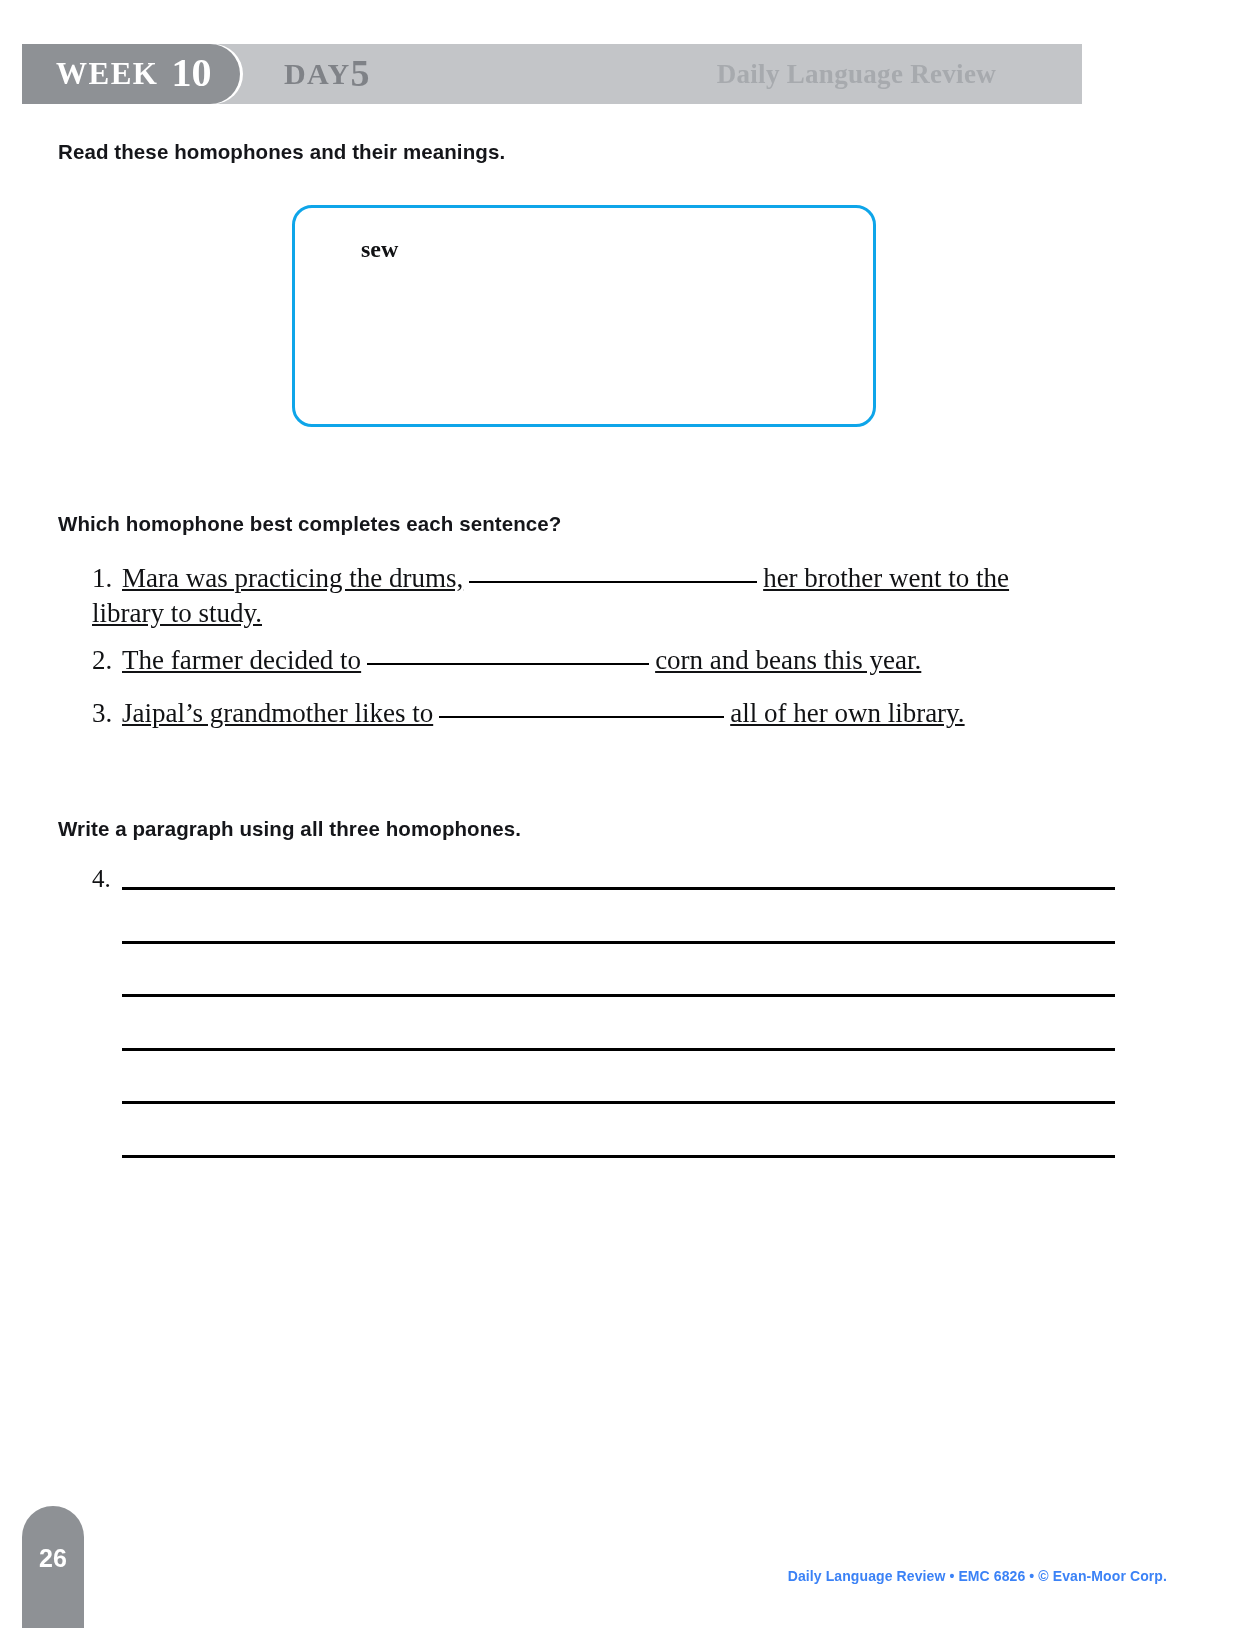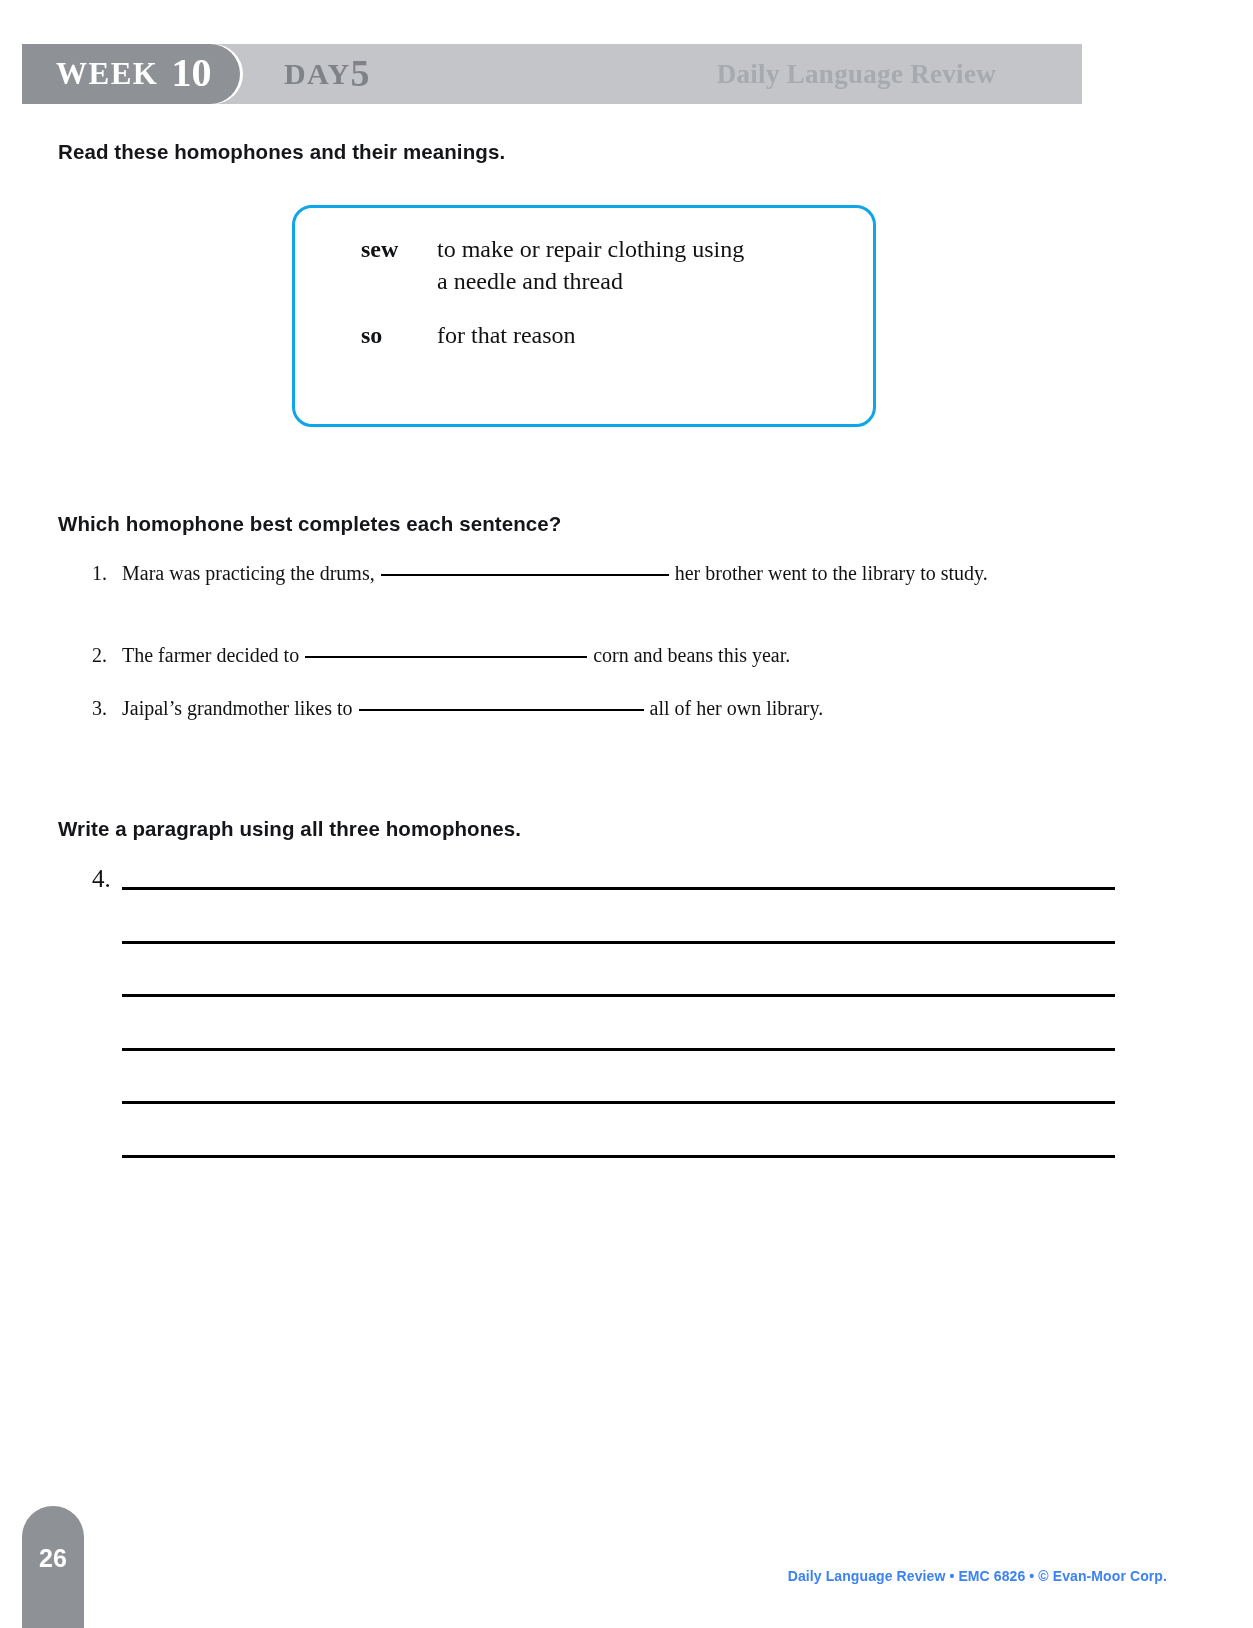--- a/index.html
+++ b/index.html
@@ -151,23 +151,24 @@
     font-size: 24px;
     color: #111214;
     line-height: 1.33;
     white-space: pre-line;
   }
 
   
   .q-item {
     position: absolute;
     font-family: "Liberation Serif", serif;
-    font-size: 20px;
+    font-size: 27px;
     color: #111214;
     line-height: 1.28;
+    text-decoration: underline;
   }
   #q-1 { left: 92px; top: 561px; width: 940px; }
   #q-2 { left: 92px; top: 643px; width: 940px; }
   #q-3 { left: 92px; top: 696px; width: 940px; }
 
   .q-num {
     display: inline-block;
     width: 30px;
   }
   .q-body { display: inline; }
@@ -248,26 +249,20 @@
   </div>
   <div class="header-title">Daily Language Review</div>
 </div>
 
 <div class="instruction" id="instr-1">Read these homophones and their meanings.</div>
 
 <div class="homophone-box">
   <div class="hp-list">
     <div class="hp-row">
       <span class="hp-word">sew</span>
-      <span class="hp-def">to make or repair clothing using
-a needle and thread</span>
-    </div>
-    <div class="hp-row">
-      <span class="hp-word">so</span>
-      <span class="hp-def">for that reason</span>
     </div>
   </div>
 </div>
 
 <div class="instruction" id="instr-2">Which homophone best completes each sentence?</div>
 
 <div class="q-item" id="q-1">
   <span class="q-num">1.</span><span class="q-body">Mara was practicing the drums,</span><span class="blank-inline blank-w1"></span><span class="q-body">her brother went to the library to study.</span>
 </div>
 

